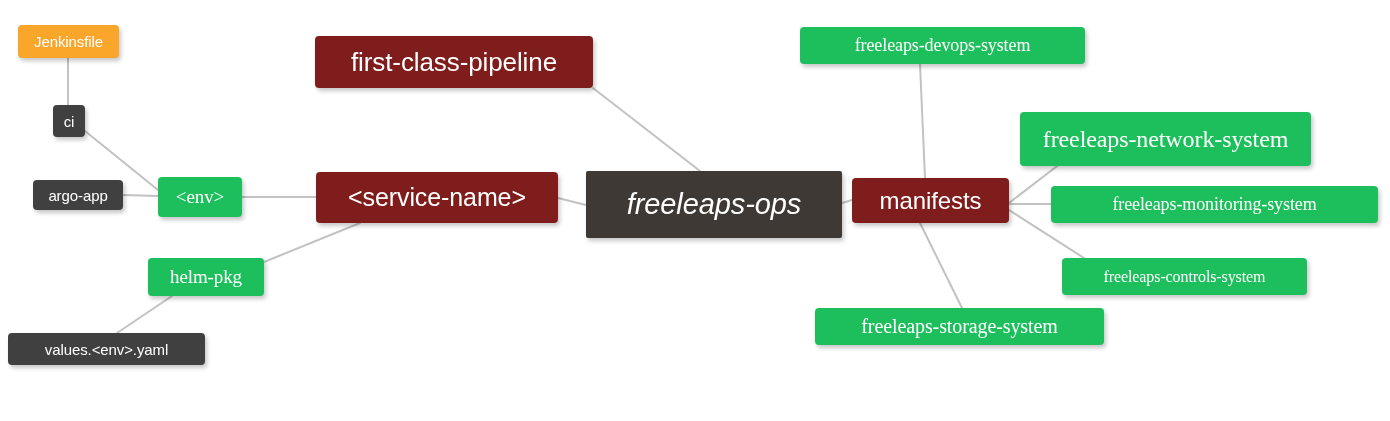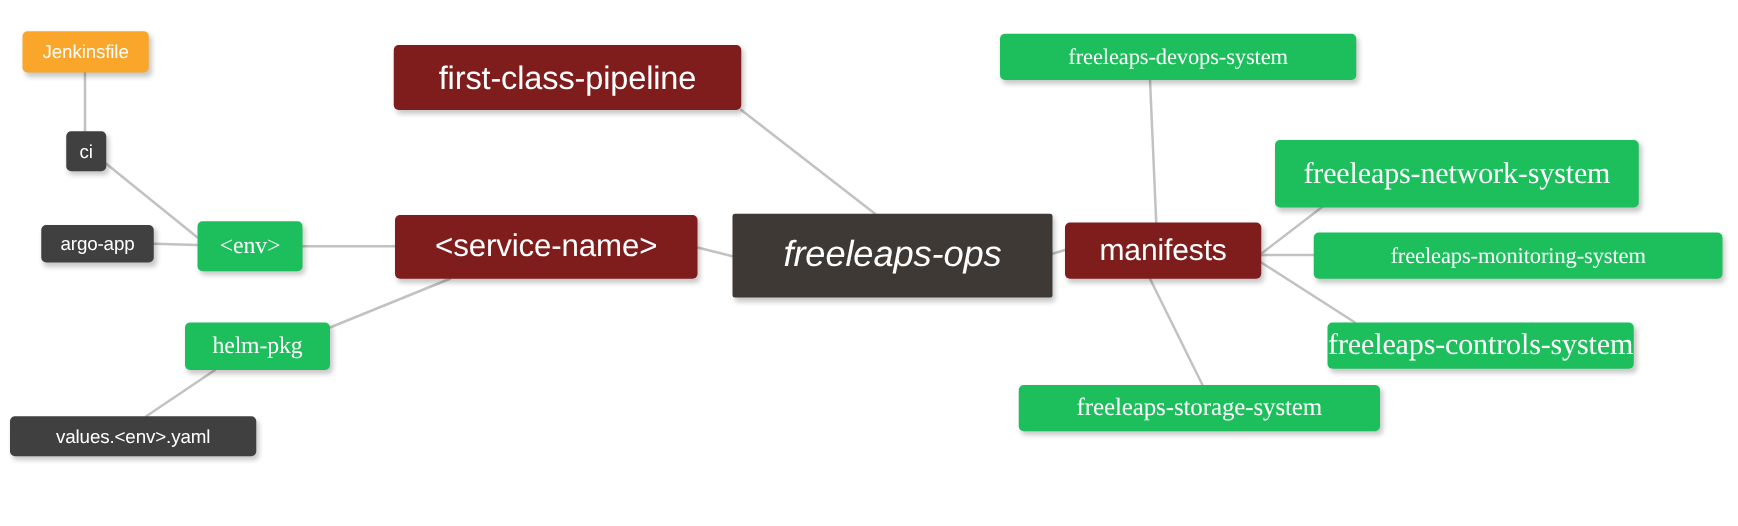--- a/index.html
+++ b/index.html
@@ -71,20 +71,20 @@
   <div id="node-layer">
       <div class="node lvl-root root" style="left: 586px; top: 171px; width: 256px; height: 67px; font-size: 29px;">freeleaps-ops</div>
       <div class="node lvl-blue" style="left: 316px; top: 172px; width: 242px; height: 51px; font-size: 25px;">&lt;service-name&gt;</div>
       <div class="node lvl-blue" style="left: 315px; top: 36px; width: 278px; height: 52px; font-size: 26px;">first-class-pipeline</div>
       <div class="node lvl-blue" style="left: 852px; top: 178px; width: 157px; height: 45px; font-size: 24px;">manifests</div>
       <div class="node lvl-green" style="left: 158px; top: 177px; width: 84px; height: 40px; font-size: 19px;">&lt;env&gt;</div>
       <div class="node lvl-green" style="left: 148px; top: 258px; width: 116px; height: 38px; font-size: 19px;">helm-pkg</div>
       <div class="node lvl-green" style="left: 800px; top: 27px; width: 285px; height: 37px; font-size: 18px;">freeleaps-devops-system</div>
       <div class="node lvl-green" style="left: 1020px; top: 112px; width: 291px; height: 54px; font-size: 24px;">freeleaps-network-system</div>
       <div class="node lvl-green" style="left: 1051px; top: 186px; width: 327px; height: 37px; font-size: 18px;">freeleaps-monitoring-system</div>
-      <div class="node lvl-green" style="left: 1062px; top: 258px; width: 245px; height: 37px; font-size: 24px;">freeleaps-controls-system</div>
+      <div class="node lvl-green" style="left: 1062px; top: 258px; width: 245px; height: 37px; font-size: 16px;">freeleaps-controls-system</div>
       <div class="node lvl-green" style="left: 815px; top: 308px; width: 289px; height: 37px; font-size: 20px;">freeleaps-storage-system</div>
       <div class="node lvl-orange" style="left: 18px; top: 25px; width: 101px; height: 33px; font-size: 15px;">Jenkinsfile</div>
       <div class="node lvl-red" style="left: 53px; top: 105px; width: 32px; height: 32px; font-size: 15px;">ci</div>
       <div class="node lvl-red" style="left: 33px; top: 180px; width: 90px; height: 30px; font-size: 15px;">argo-app</div>
       <div class="node lvl-red" style="left: 8px; top: 333px; width: 197px; height: 32px; font-size: 15px;">values.&lt;env&gt;.yaml</div>
     </div>
 </div>
 
 </body></html>

